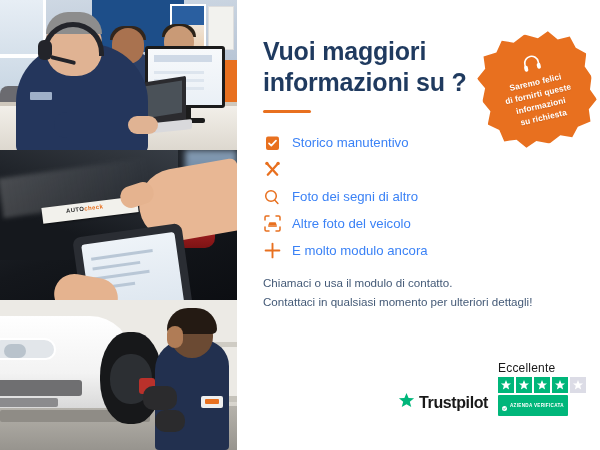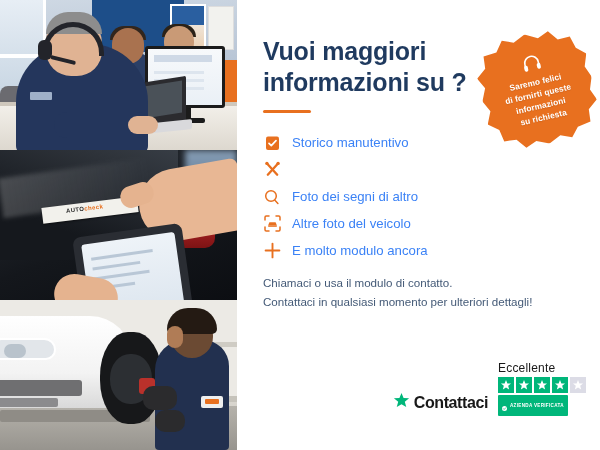--- a/index.html
+++ b/index.html
@@ -433,21 +433,21 @@
       <div>Contattaci in qualsiasi momento per ulteriori dettagli!</div>
     </div>
 
     <div class="tp">
       <div class="tp-brand">
         <span>
           <svg width="17" height="17" viewBox="0 0 20 20">
             <path d="M10 1.1l2.45 6.02 6.5.3-5.06 4.08 1.7 6.27L10 14.3l-5.59 3.47 1.7-6.27L1.05 7.42l6.5-.3z" fill="#00b67a"></path>
           </svg>
         </span>
-        <span class="tp-name">Contattaci</span>
+        <span class="tp-name">Trustpilot</span>
       </div>
       <div class="tp-right">
         <div class="tp-word">Eccellente</div>
         <div class="stars">
           <span class="star">
             <svg width="12" height="12" viewBox="0 0 20 20">
                 <path d="M10 1.6l2.3 5.7 6.1.3-4.77 3.85 1.6 5.9L10 14.1l-5.23 3.25 1.6-5.9L1.6 7.6l6.1-.3z" fill="#fff"></path>
               </svg>
           </span>
           <span class="star">

